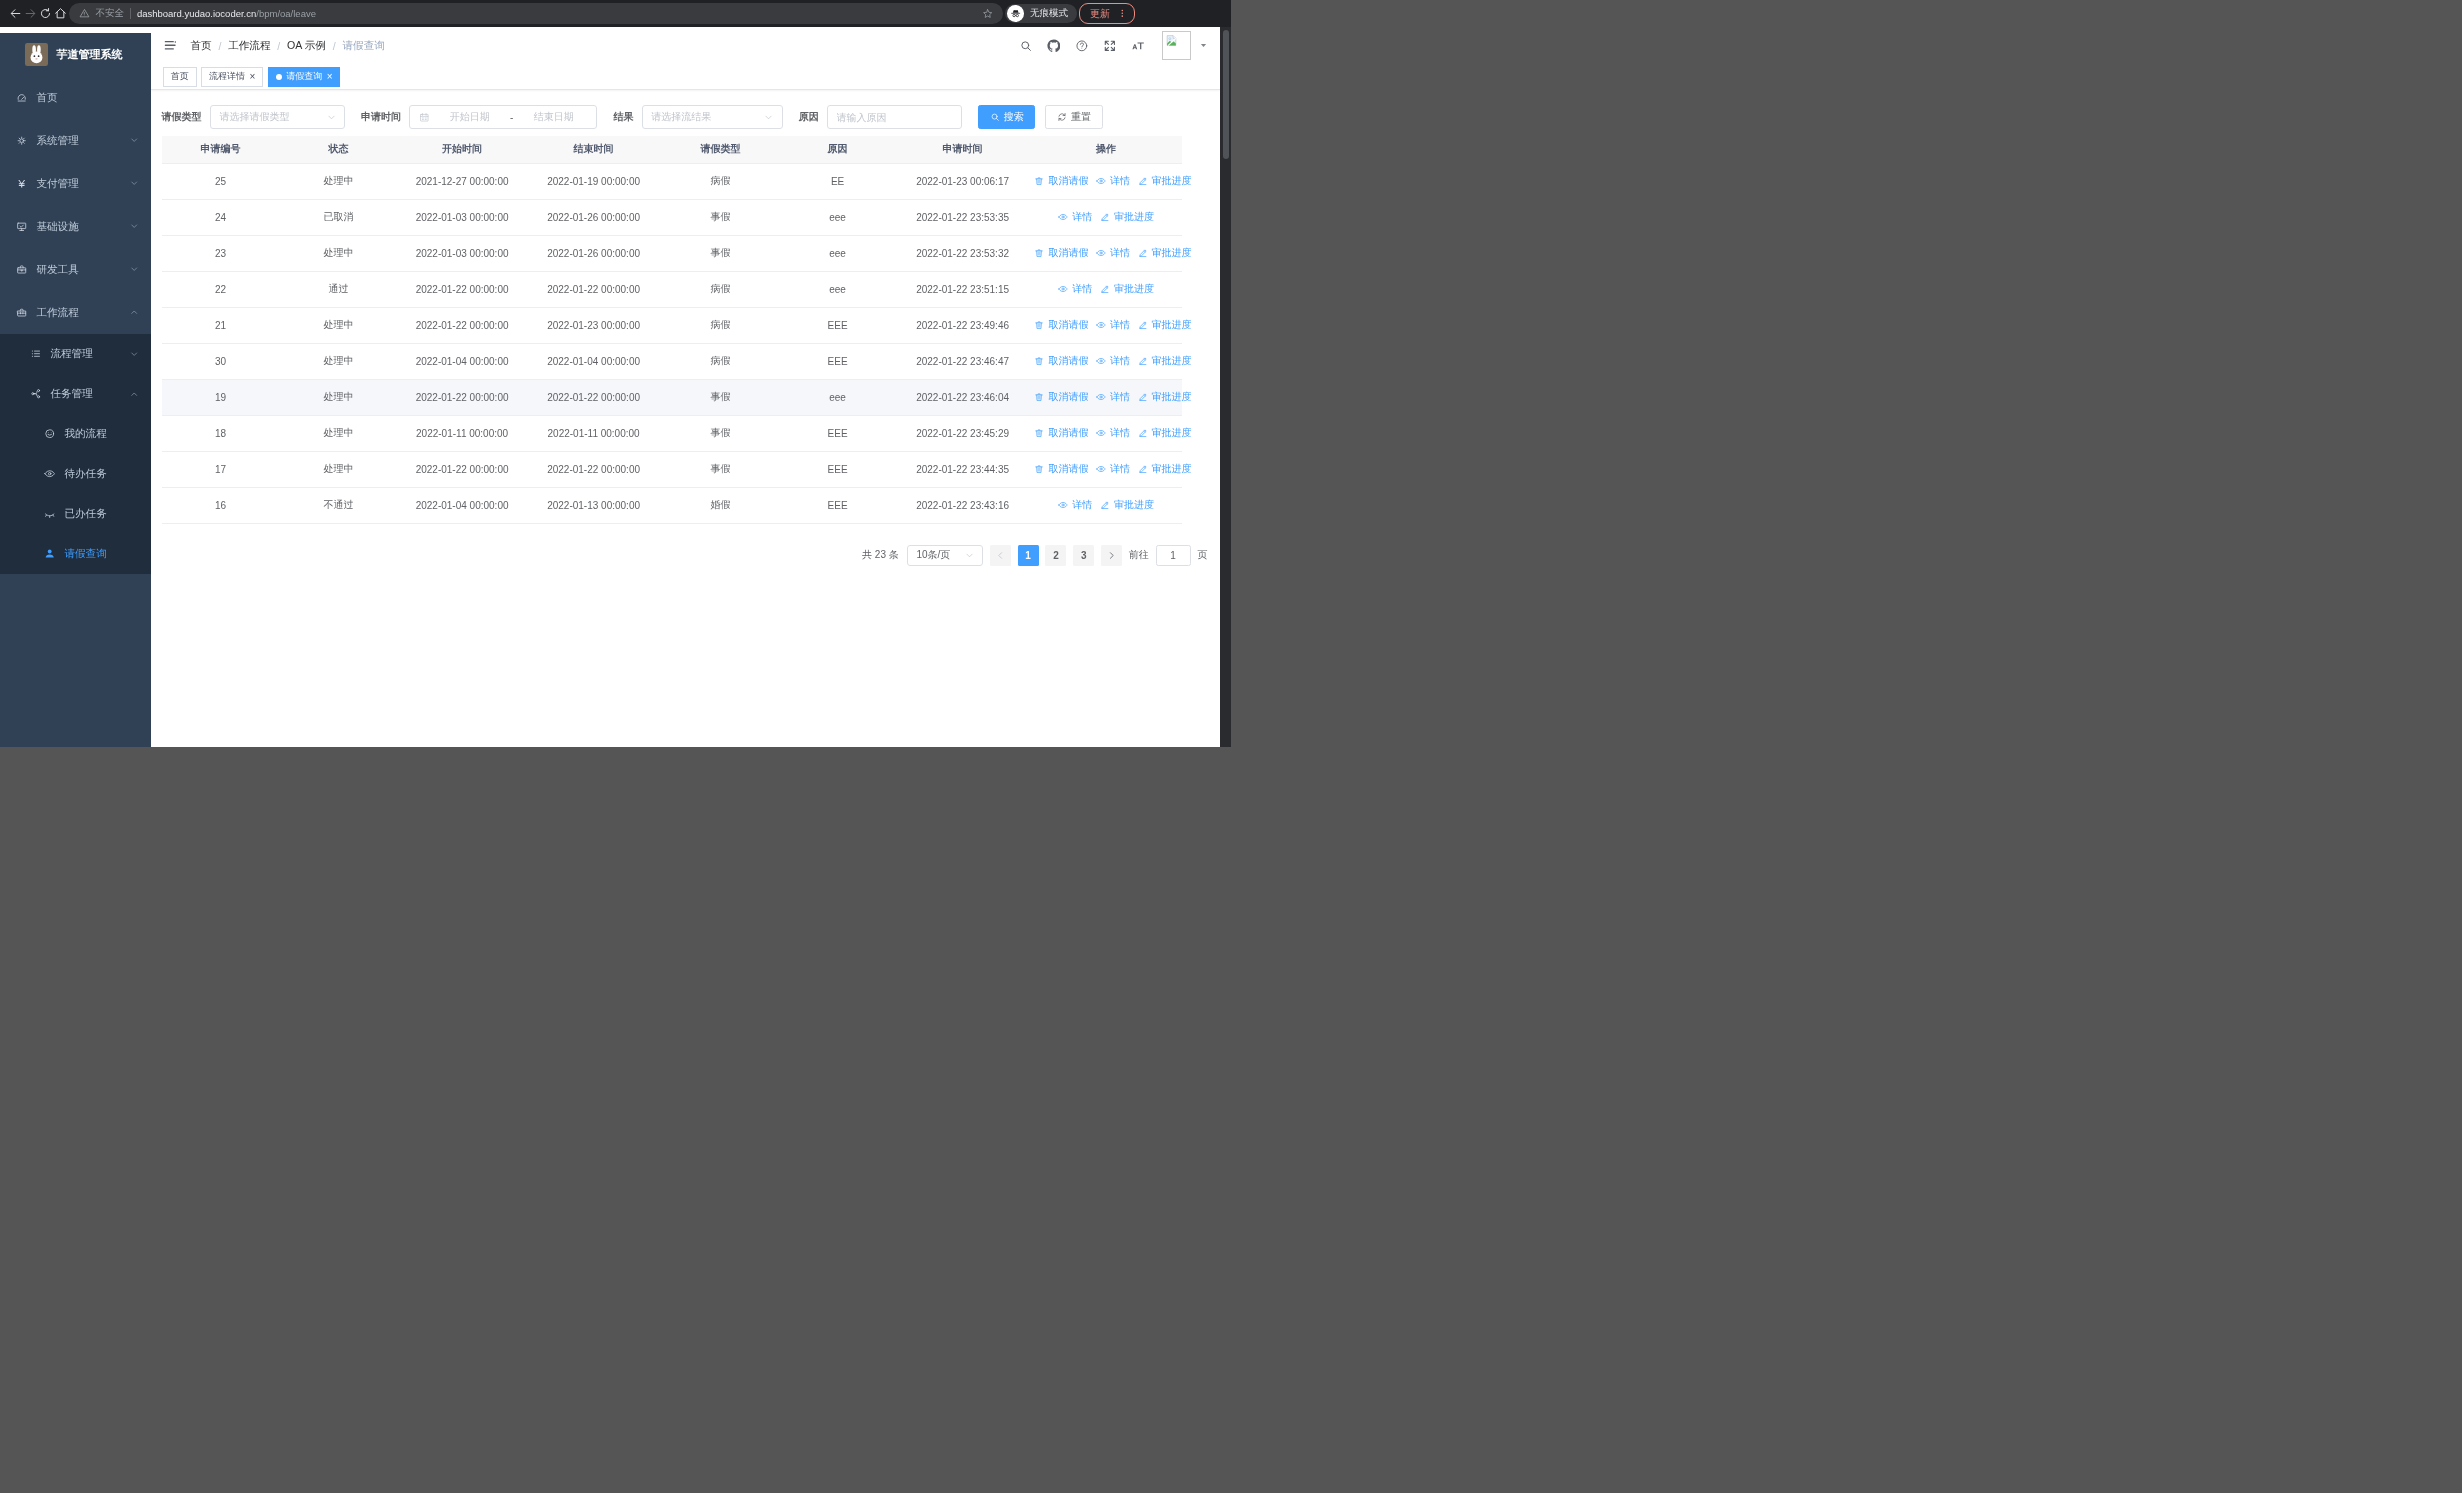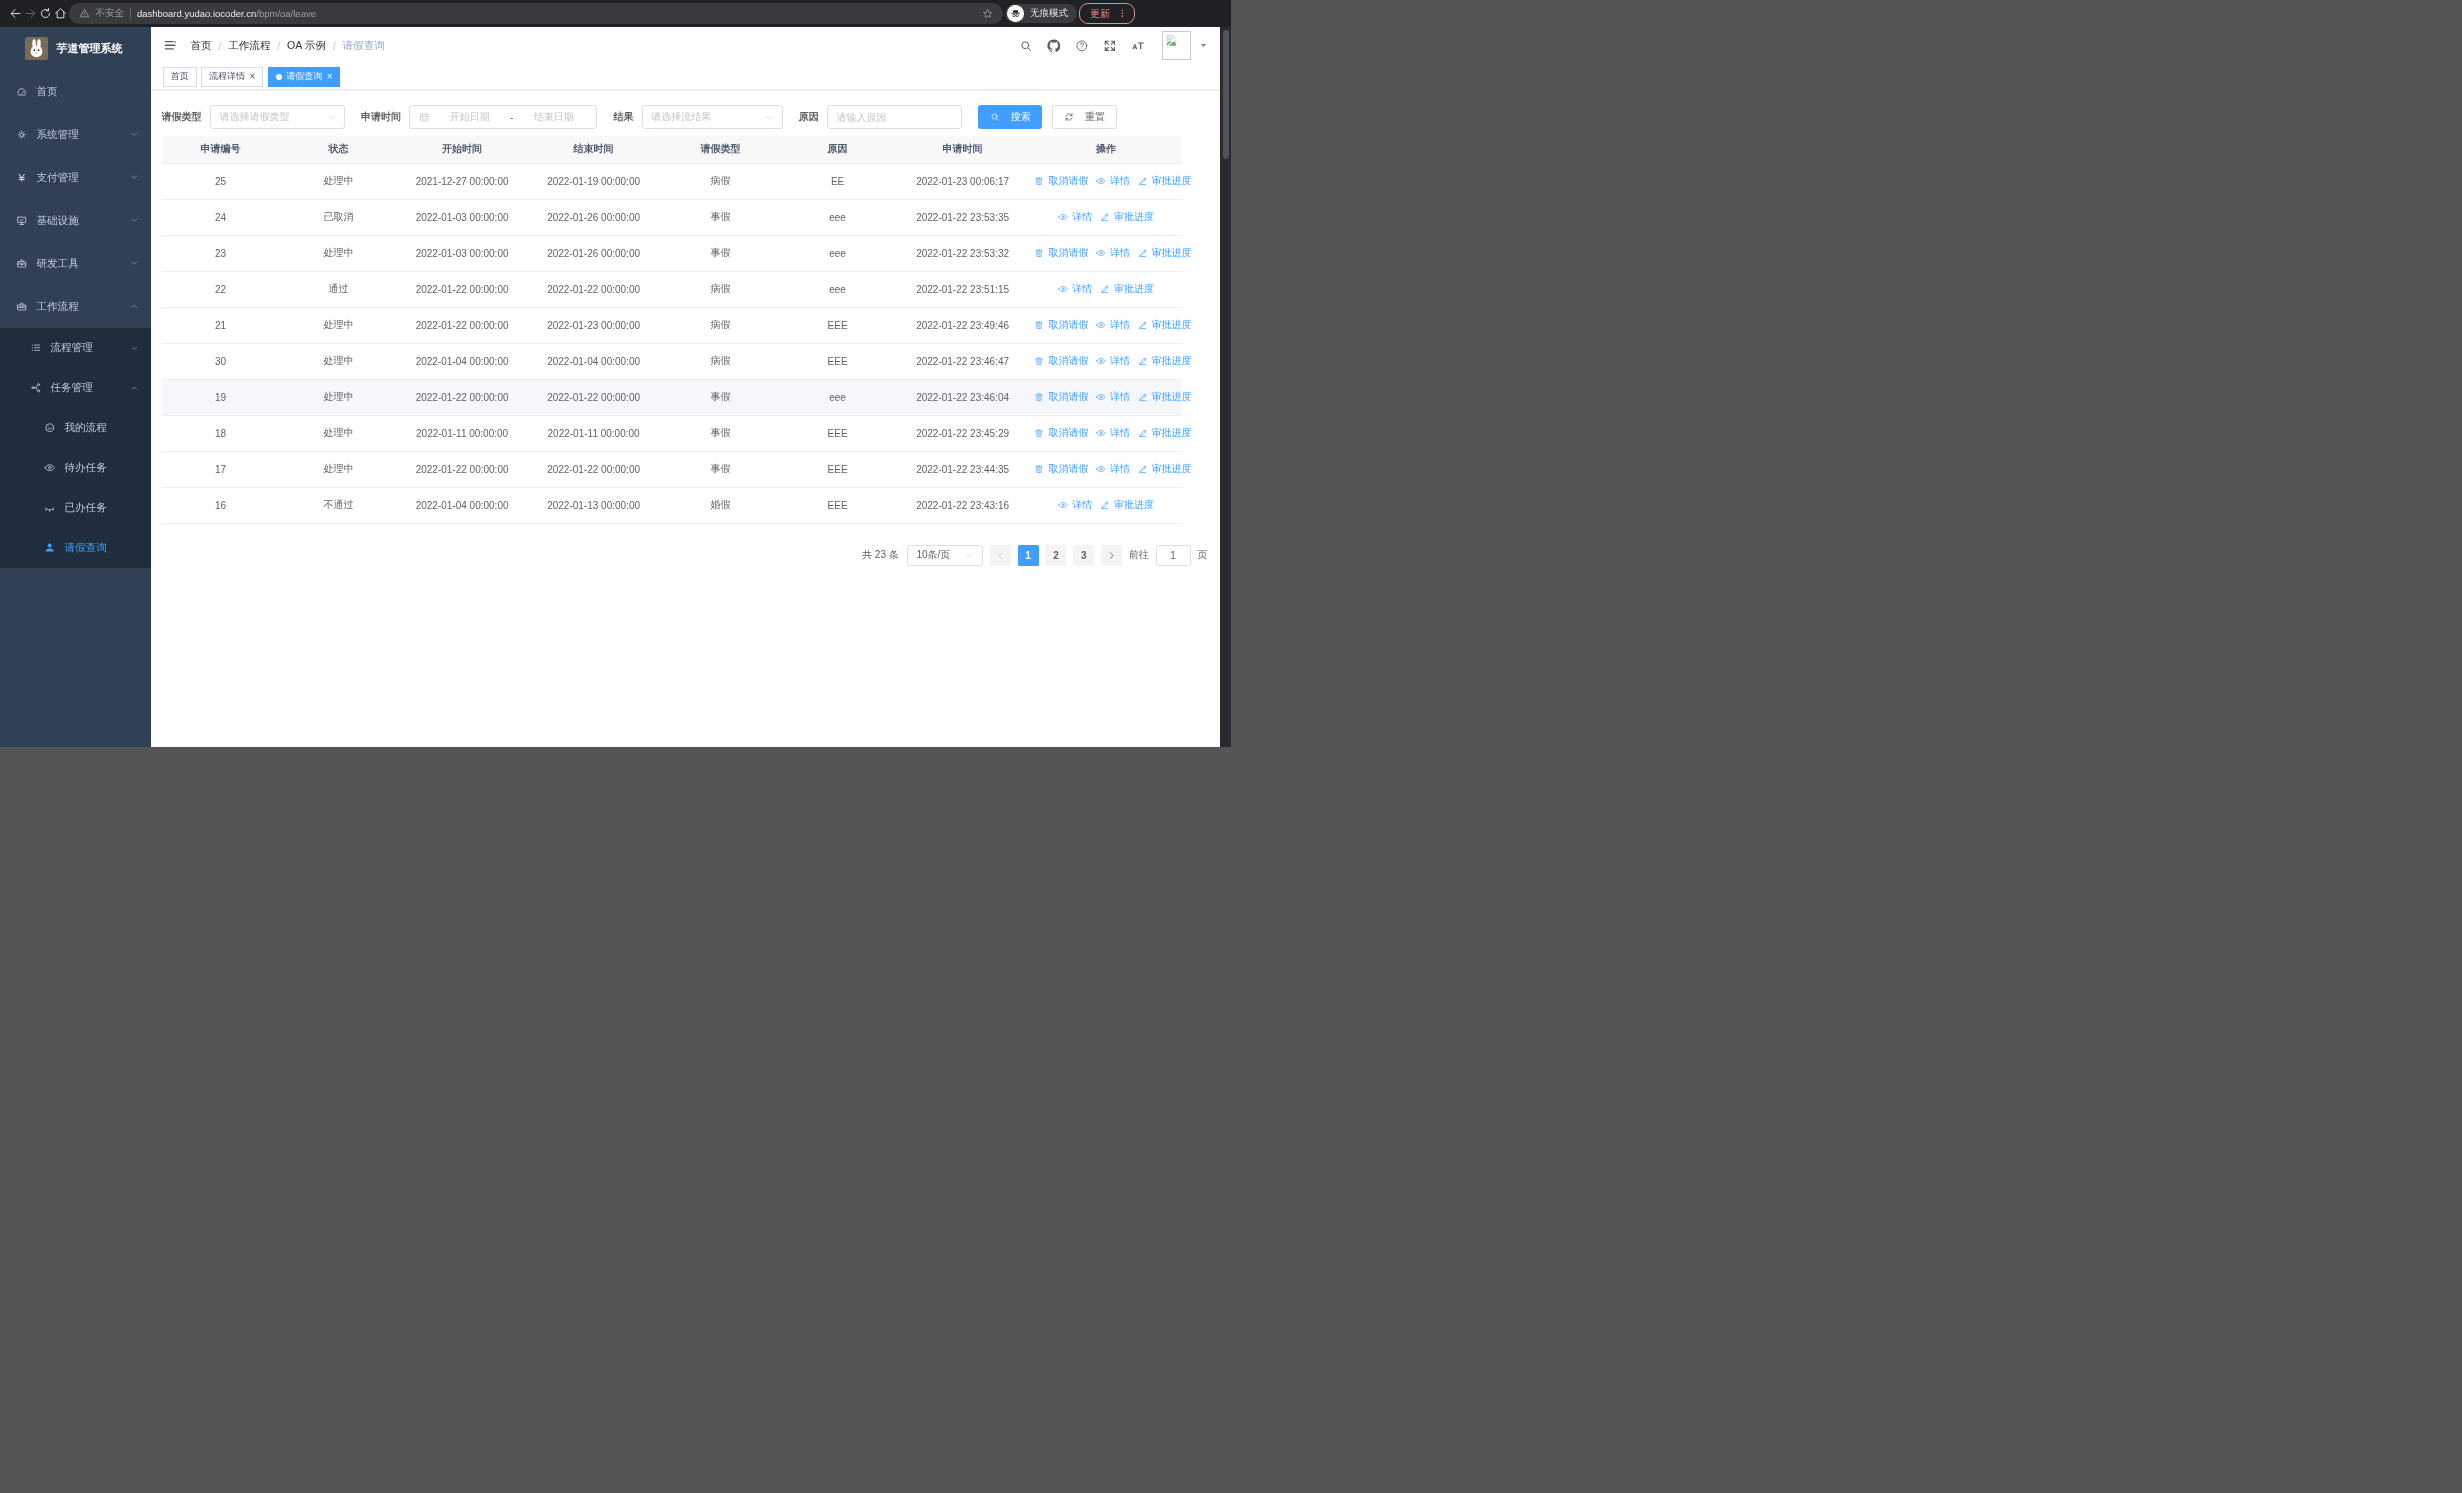--- a/index.html
+++ b/index.html
@@ -21,21 +21,21 @@
   .incog-circle { width:16.7px; height:16.7px; border-radius:50%; background:#fff; color:#202124; display:flex; align-items:center; justify-content:center; }
   .incog-circle svg { width:11.4px; height:11.4px; }
   .update-pill { display:flex; align-items:center; gap:6.8px; border:0.8px solid #f28b82; border-radius:9px; padding:2.3px 6.8px 2.3px 10px; color:#f28b82; font-size:10px; white-space:nowrap; }
   .update-pill .dots { display:flex; } .update-pill .dots svg { width:10.6px; height:10.6px; }
 
   
   .page-scrollbar { position:absolute; top:27px; right:0; bottom:0; width:10.6px; background:#2a2b2e; z-index:25; }
   .page-scrollbar .thumb { position:absolute; top:3px; left:2.3px; width:6px; height:129px; border-radius:3px; background:#505357; }
 
   
-  .sidebar { position:absolute; top:27px; left:0; bottom:0; width:151px; background:#304156; overflow:hidden; z-index:20; }
+  .sidebar { position:absolute; top:33px; left:0; bottom:0; width:151px; background:#304156; overflow:hidden; z-index:20; }
   .logo-row { height:43px; display:flex; align-items:center; padding-left:25px; gap:8.4px; }
   .logo-img { width:23px; height:23px; border-radius:2.3px; overflow:hidden; flex:none; }
   .logo-img svg { width:23px; height:23px; display:block; }
   .logo-title { color:#fff; font-size:11px; font-weight:700; white-space:nowrap; }
   .menu-item { display:flex; align-items:center; height:43px; color:#bfcbd9; font-size:10.6px; cursor:pointer; white-space:nowrap; }
   .menu-item.sub { background:#1f2d3d; height:40px; }
   .menu-item.lv1 { padding-left:16px; }
   .menu-item.lv2 { padding-left:30px; }
   .menu-item.lv3 { padding-left:44px; }
   .mi-icon { display:flex; margin-right:9px; color:#d3dae6; font-size:11.4px; }
@@ -73,21 +73,21 @@
   .f-group { display:flex; align-items:center; margin-right:16px; }
   .ctl { height:24px; border:0.8px solid #dcdfe6; border-radius:3px; background:#fff; display:flex; align-items:center; padding:0 8.4px; color:#c0c4cc; font-size:10px; cursor:pointer; }
   .ctl .caret { margin-left:auto; display:flex; color:#c0c4cc; font-size:9px; } .ctl .caret svg { width:1em; height:1em; }
   .ctl.w-type { width:135px; } .ctl.w-result { width:141px; }
   .ctl.range { width:188px; gap:6px; }
   .ctl.range .cal { display:flex; font-size:10.6px; color:#c0c4cc; } .ctl.range .cal svg { width:1em; height:1em; }
   .range-sep { color:#606266; flex:none; }
   .range-part { flex:1; text-align:center; }
   .reason-input { width:135px; height:24px; border:0.8px solid #dcdfe6; border-radius:3px; padding:0 8.4px; font-size:10px; color:#606266; font-family:inherit; }
   .reason-input::placeholder { color:#c0c4cc; }
-  .btn { height:24px; border-radius:2.3px; border:0.8px solid transparent; display:inline-flex; align-items:center; gap:11px; font-size:10px; padding:0 10.6px; cursor:pointer; font-family:inherit; white-space:nowrap; }
+  .btn { height:24px; border-radius:2.3px; border:0.8px solid transparent; display:inline-flex; align-items:center; gap:4px; font-size:10px; padding:0 10.6px; cursor:pointer; font-family:inherit; white-space:nowrap; }
   .btn svg { width:10px; height:10px; }
   .btn-primary { background:#409eff; border-color:#409eff; color:#fff; }
   .btn-plain { background:#fff; border-color:#dcdfe6; color:#606266; }
   .btn-search { margin-left:0; }
   .btn-reset { margin-left:10px; }
 
   
   .create-row { margin-top:16.7px; display:flex; align-items:center; }
   .btn-create { height:23px; padding:0 10px; }
   .round-btns { margin-left:auto; display:flex; gap:8.4px; }

